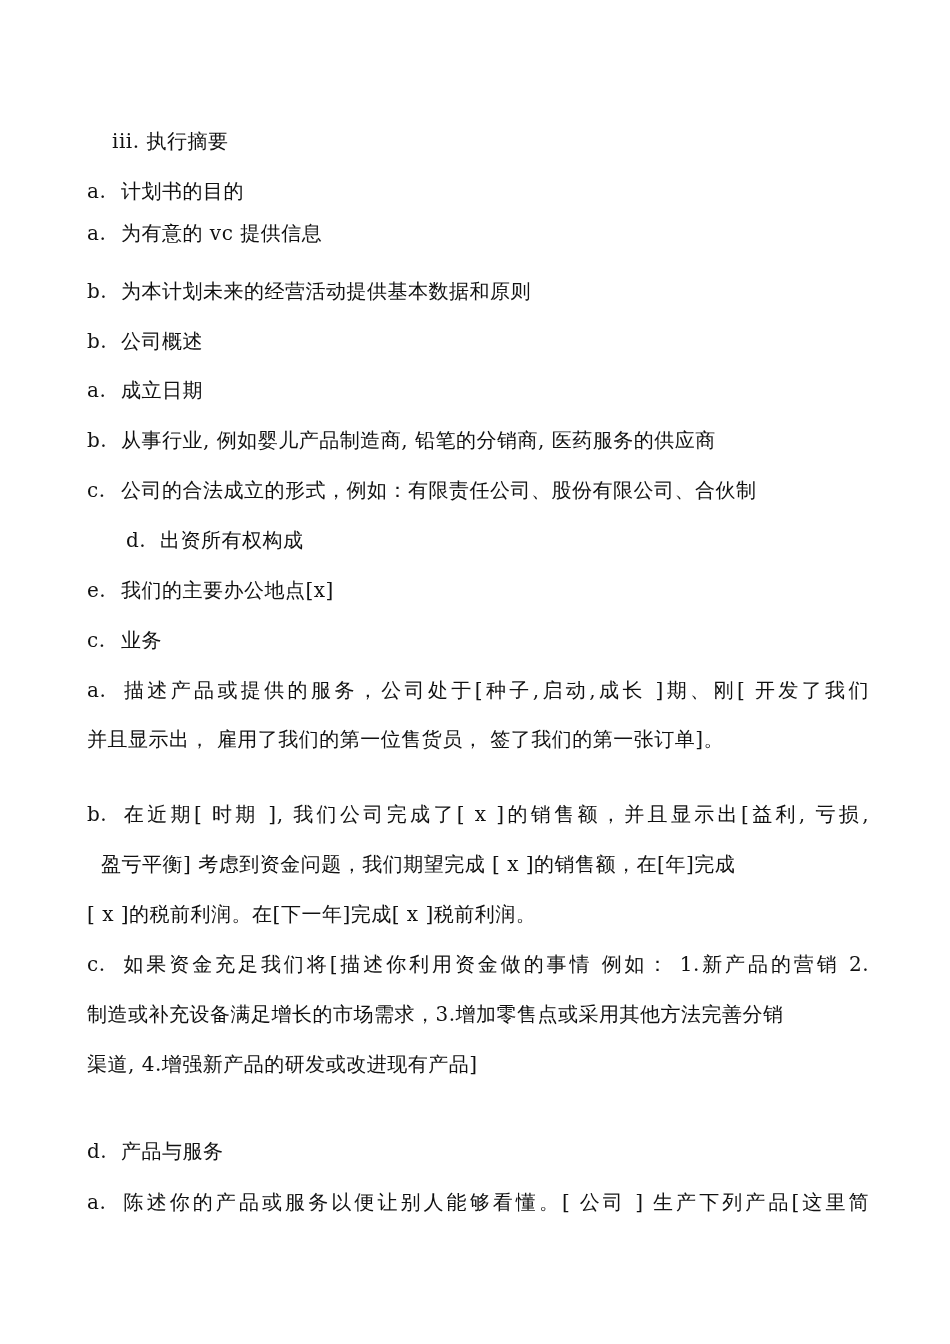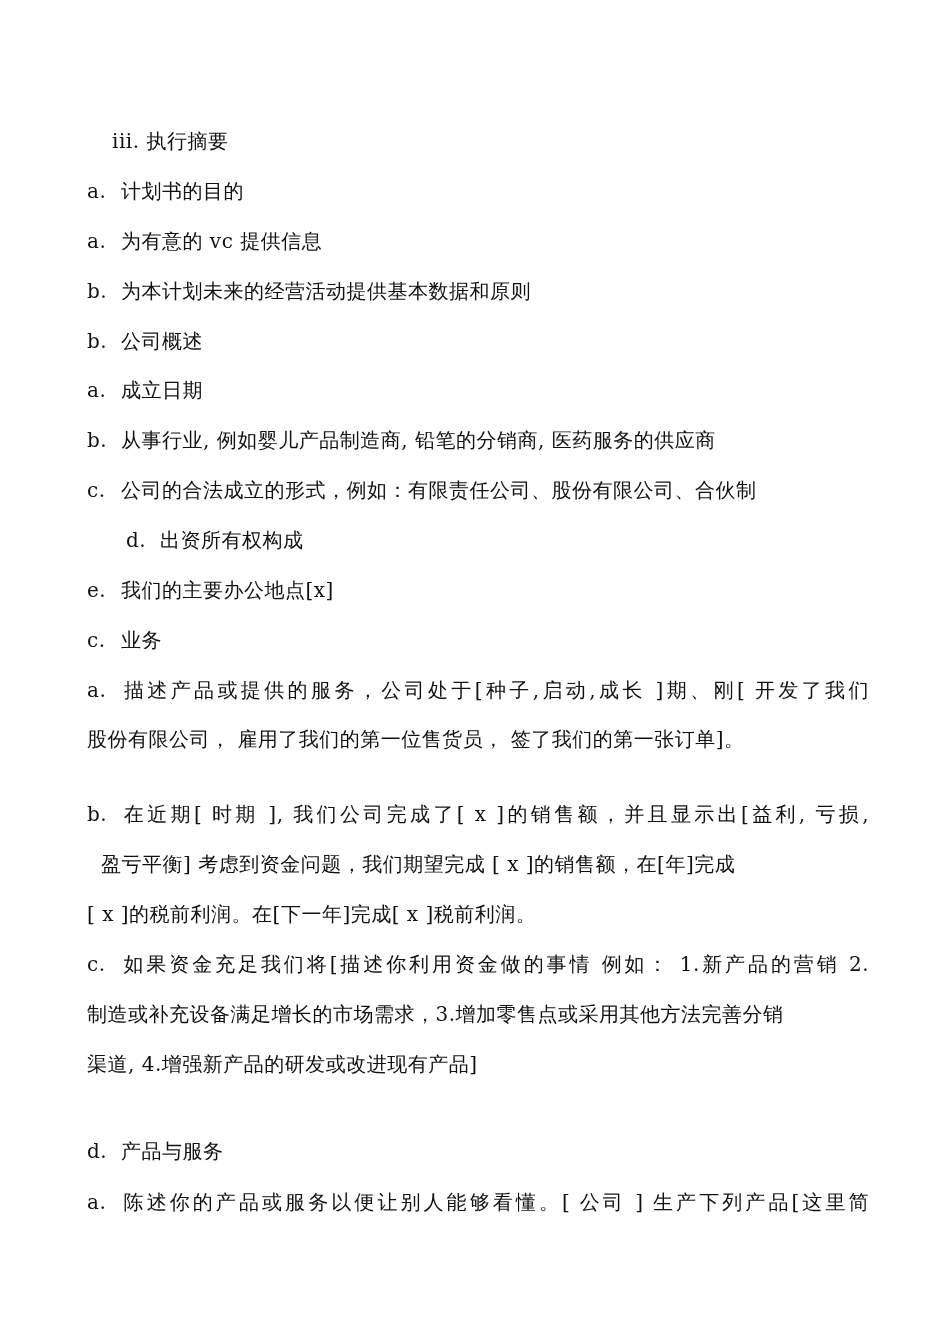--- a/index.html
+++ b/index.html
@@ -49,21 +49,21 @@
 <body>
 
 <div class="page">
 
   <div class="line indent" style="top:129px;">iii. 执行摘要</div>
 
   <div class="line" style="top:179px;">
     <span class="marker">a.</span><span>计划书的目的</span>
   </div>
 
-  <div class="line" style="top:229px;">
+  <div class="line" style="top:221px;">
     <span class="marker">a.</span><span>为有意的 vc 提供信息</span>
   </div>
 
   <div class="line" style="top:279px;">
     <span class="marker">b.</span><span>为本计划未来的经营活动提供基本数据和原则</span>
   </div>
 
   <div class="line" style="top:329px;">
     <span class="marker">b.</span><span>公司概述</span>
   </div>
@@ -88,21 +88,21 @@
     <span class="marker">e.</span><span>我们的主要办公地点[x]</span>
   </div>
 
   <div class="line" style="top:628px;">
     <span class="marker">c.</span><span>业务</span>
   </div>
 
   <div class="line justify" style="top:678px;">
     <span class="marker">a.</span><span>描述产品或提供的服务，公司处于[种子,启动,成长 ]期、刚[ 开发了我们</span>
   </div>
-  <div class="line" style="top:727px;">股份有限公司， 雇用了我们的第一位售货员， 签了我们的第一张订单]。</div>
+  <div class="line" style="top:727px;">并且显示出， 雇用了我们的第一位售货员， 签了我们的第一张订单]。</div>
 
   <div class="line justify" style="top:802px;">
     <span class="marker">b.</span><span>在近期[ 时期 ], 我们公司完成了[ x ]的销售额，并且显示出[益利, 亏损,</span>
   </div>
   <div class="line indent-small" style="top:852px;">盈亏平衡] 考虑到资金问题，我们期望完成 [ x ]的销售额，在[年]完成</div>
   <div class="line" style="top:902px;">[ x ]的税前利润。在[下一年]完成[ x ]税前利润。</div>
 
   <div class="line justify" style="top:952px;">
     <span class="marker">c.</span><span>如果资金充足我们将[描述你利用资金做的事情 例如： 1.新产品的营销 2.</span>
   </div>

